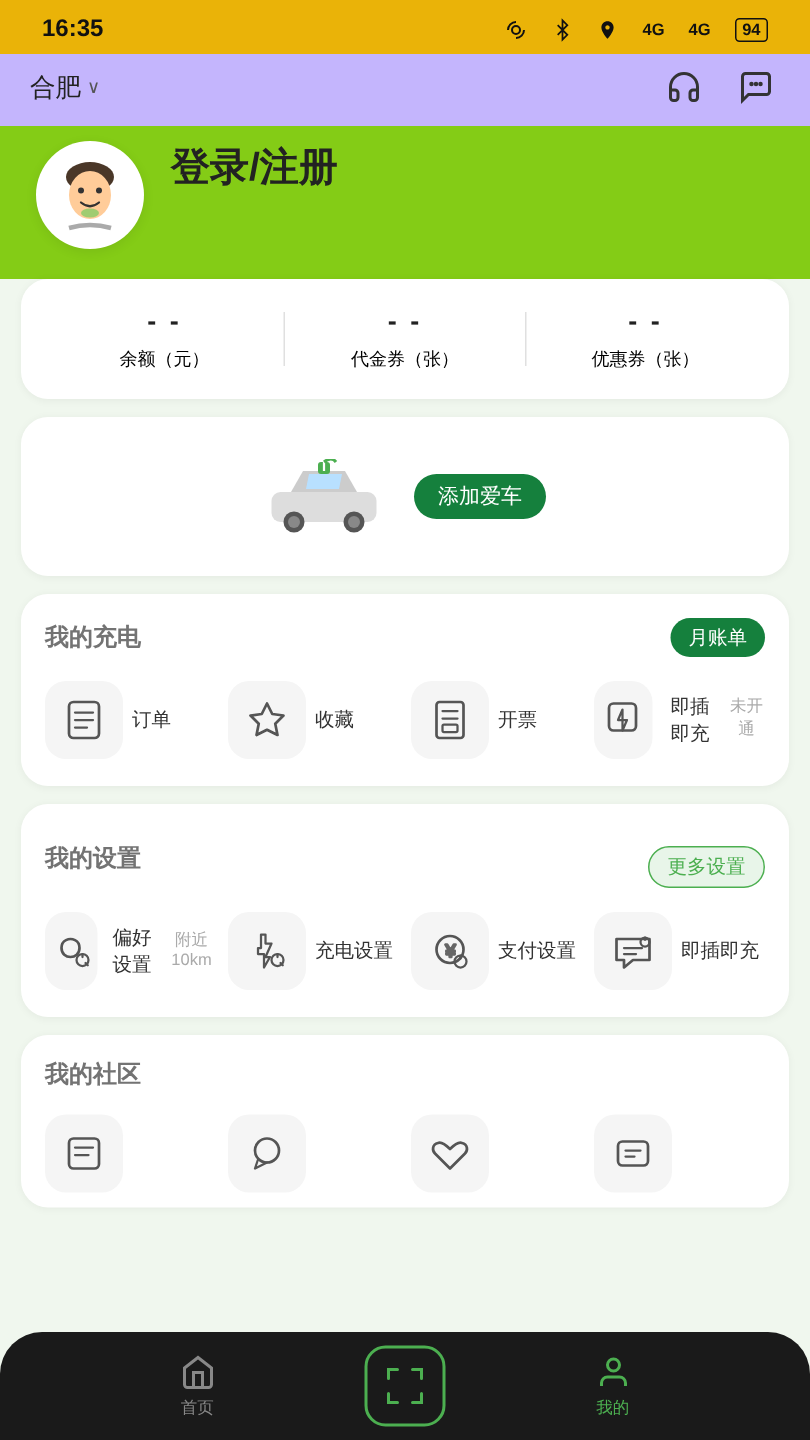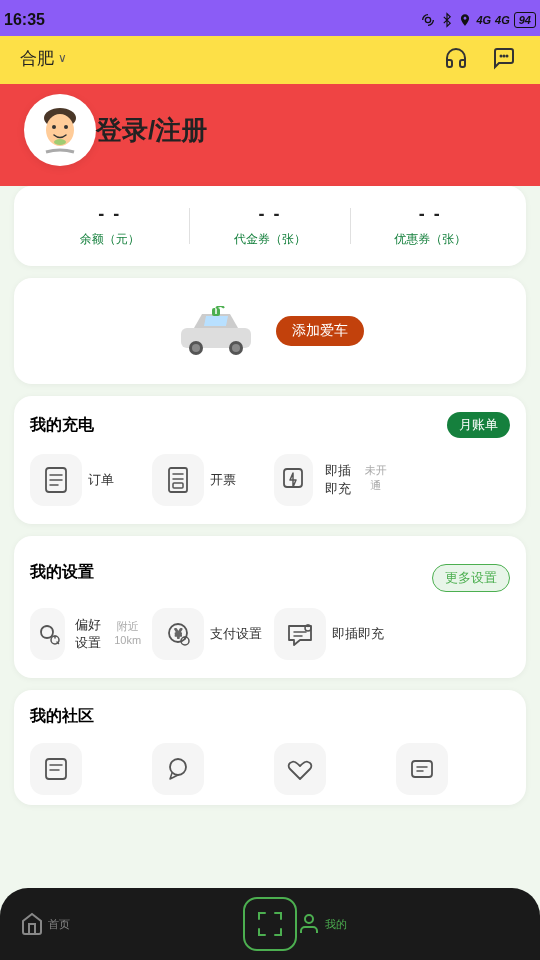--- a/index.html
+++ b/index.html
@@ -8,44 +8,43 @@
       width: 540px;
       min-height: 960px;
       background: #f0f7ee;
       font-family: -apple-system, "PingFang SC", "Microsoft YaHei", sans-serif;
       position: relative;
       overflow-x: hidden;
     }
 
     
     .status-bar {
-      background: #8b5cf6;
+      background: #eab308;
       display: flex;
       justify-content: space-between;
       align-items: center;
-      padding: 8px 4px 4px;
+      padding: 8px 28px 4px;
       height: 36px;
     }
     .status-time {
       font-size: 16px;
       font-weight: 600;
       color: #111;
     }
     .status-icons {
       display: flex;
       align-items: center;
-      gap: 4px;
+      gap: 16px;
       font-size: 12px;
       color: #111;
-      font-style: italic;
     }
 
     
     .top-nav {
-      background: #fde047;
+      background: #c4b5fd;
       display: flex;
       justify-content: space-between;
       align-items: center;
       padding: 6px 20px 10px;
     }
     .city-selector {
       display: flex;
       align-items: center;
       gap: 4px;
       font-size: 17px;
@@ -65,24 +64,25 @@
       height: 32px;
       display: flex;
       align-items: center;
       justify-content: center;
       color: #333;
       font-size: 20px;
     }
 
     
     .user-header {
-      background: #ef4444;
-      display: flex;
-      align-items: center;
+      background: #84cc16;
+      display: flex;
+      align-items: flex-start;
       padding: 10px 24px 20px;
+      gap: 18px;
     }
     .avatar-wrap {
       width: 72px;
       height: 72px;
       border-radius: 50%;
       background: #fff;
       display: flex;
       align-items: center;
       justify-content: center;
       overflow: hidden;
@@ -129,21 +129,21 @@
       flex: 1;
     }
     .stat-value {
       font-size: 18px;
       font-weight: 600;
       color: #222;
       letter-spacing: 2px;
     }
     .stat-label {
       font-size: 12px;
-      color: #15803d;
+      color: #000000;
       text-align: right;
     }
     .stat-divider {
       width: 1px;
       height: 36px;
       background: #e0e0e0;
     }
 
     
     .car-card {
@@ -151,21 +151,21 @@
       align-items: center;
       justify-content: center;
       gap: 20px;
       padding: 10px 0;
     }
     .car-icon-wrap {
       width: 80px;
       height: 50px;
     }
     .add-car-btn {
-      background: #c2410c;
+      background: #15803d;
       color: #fff;
       border: none;
       border-radius: 20px;
       padding: 6px 16px;
       font-size: 14px;
       font-weight: 500;
       cursor: pointer;
     }
 
     
@@ -177,21 +177,21 @@
     }
     .section-header {
       display: flex;
       justify-content: space-between;
       align-items: center;
       margin-bottom: 16px;
     }
     .section-title {
       font-size: 16px;
       font-weight: 700;
-      color: #000000;
+      color: #737373;
     }
     .section-badge {
       background: #15803d;
       color: #fff;
       border-radius: 14px;
       padding: 4px 12px;
       font-size: 13px;
       font-weight: 500;
     }
     .section-badge-outline {
@@ -249,21 +249,21 @@
       height: 72px;
       background: #1a1a1a;
       border-radius: 28px 28px 0 0;
       display: flex;
       align-items: center;
       justify-content: space-around;
       padding: 0 20px;
     }
     .nav-item {
       display: flex;
-      flex-direction: row;
+      flex-direction: column;
       align-items: center;
       gap: 4px;
       color: #888;
       font-size: 11px;
       cursor: pointer;
       flex: 1;
     }
     .nav-item.active {
       color: #4caf50;
     }
@@ -432,20 +432,28 @@
           <svg class="icon-svg" viewBox="0 0 32 32">
             <rect x="6" y="4" width="20" height="24" rx="3" stroke="#555" stroke-width="1.8" fill="none"></rect>
             <line x1="10" y1="11" x2="22" y2="11" stroke="#555" stroke-width="1.5"></line>
             <line x1="10" y1="16" x2="22" y2="16" stroke="#555" stroke-width="1.5"></line>
             <line x1="10" y1="21" x2="18" y2="21" stroke="#555" stroke-width="1.5"></line>
           </svg>
         </div>
         <span class="icon-label">订单</span>
       </div>
 
+      <div class="icon-item">
+        <div class="icon-box">
+          <svg class="icon-svg" viewBox="0 0 32 32">
+            <polygon points="16,5 19.5,12 27,13 21.5,18.5 23,26 16,22.5 9,26 10.5,18.5 5,13 12.5,12" stroke="#555" stroke-width="1.8" fill="none"></polygon>
+          </svg>
+        </div>
+        <span class="icon-label">收藏</span>
+      </div>
 
       <div class="icon-item">
         <div class="icon-box">
           <svg class="icon-svg" viewBox="0 0 32 32">
             <rect x="7" y="4" width="18" height="24" rx="2" stroke="#555" stroke-width="1.8" fill="none"></rect>
             <line x1="11" y1="10" x2="21" y2="10" stroke="#555" stroke-width="1.5"></line>
             <line x1="11" y1="15" x2="21" y2="15" stroke="#555" stroke-width="1.5"></line>
             <rect x="11" y="19" width="10" height="5" rx="1" stroke="#555" stroke-width="1.5" fill="none"></rect>
           </svg>
         </div>
@@ -478,20 +486,31 @@
             <path d="M16 8 C16 8 10 8 10 14 C10 18 13 20 16 20 C19 20 22 18 22 14 C22 8 16 8 16 8Z" stroke="#555" stroke-width="1.8" fill="none"></path>
             <circle cx="24" cy="22" r="4" stroke="#555" stroke-width="1.5" fill="none"></circle>
             <line x1="24" y1="20" x2="24" y2="18" stroke="#555" stroke-width="1.5"></line>
             <line x1="26" y1="24" x2="27.5" y2="25.5" stroke="#555" stroke-width="1.5"></line>
           </svg>
         </div>
         <span class="icon-label">偏好设置</span>
         <span class="icon-sublabel">附近10km</span>
       </div>
 
+      <div class="icon-item">
+        <div class="icon-box">
+          <svg class="icon-svg" viewBox="0 0 32 32">
+            <path d="M12 5 L12 14 L10 14 L10 18 L14 18 L14 27 L18 20 L15 20 L19 11 L15 11 L15 5 Z" stroke="#555" stroke-width="1.5" fill="none"></path>
+            <circle cx="23" cy="22" r="4" stroke="#555" stroke-width="1.5" fill="none"></circle>
+            <line x1="23" y1="20" x2="23" y2="18" stroke="#555" stroke-width="1.5"></line>
+            <line x1="25" y1="24" x2="26.5" y2="25.5" stroke="#555" stroke-width="1.5"></line>
+          </svg>
+        </div>
+        <span class="icon-label">充电设置</span>
+      </div>
 
       <div class="icon-item">
         <div class="icon-box">
           <svg class="icon-svg" viewBox="0 0 32 32">
             <circle cx="16" cy="15" r="9" stroke="#555" stroke-width="1.8" fill="none"></circle>
             <text x="13" y="20" font-size="12" fill="#555" font-family="sans-serif">¥</text>
             <circle cx="23" cy="23" r="4" stroke="#555" stroke-width="1.5" fill="none"></circle>
             <line x1="23" y1="21" x2="23" y2="19" stroke="#555" stroke-width="1.5"></line>
           </svg>
         </div>

